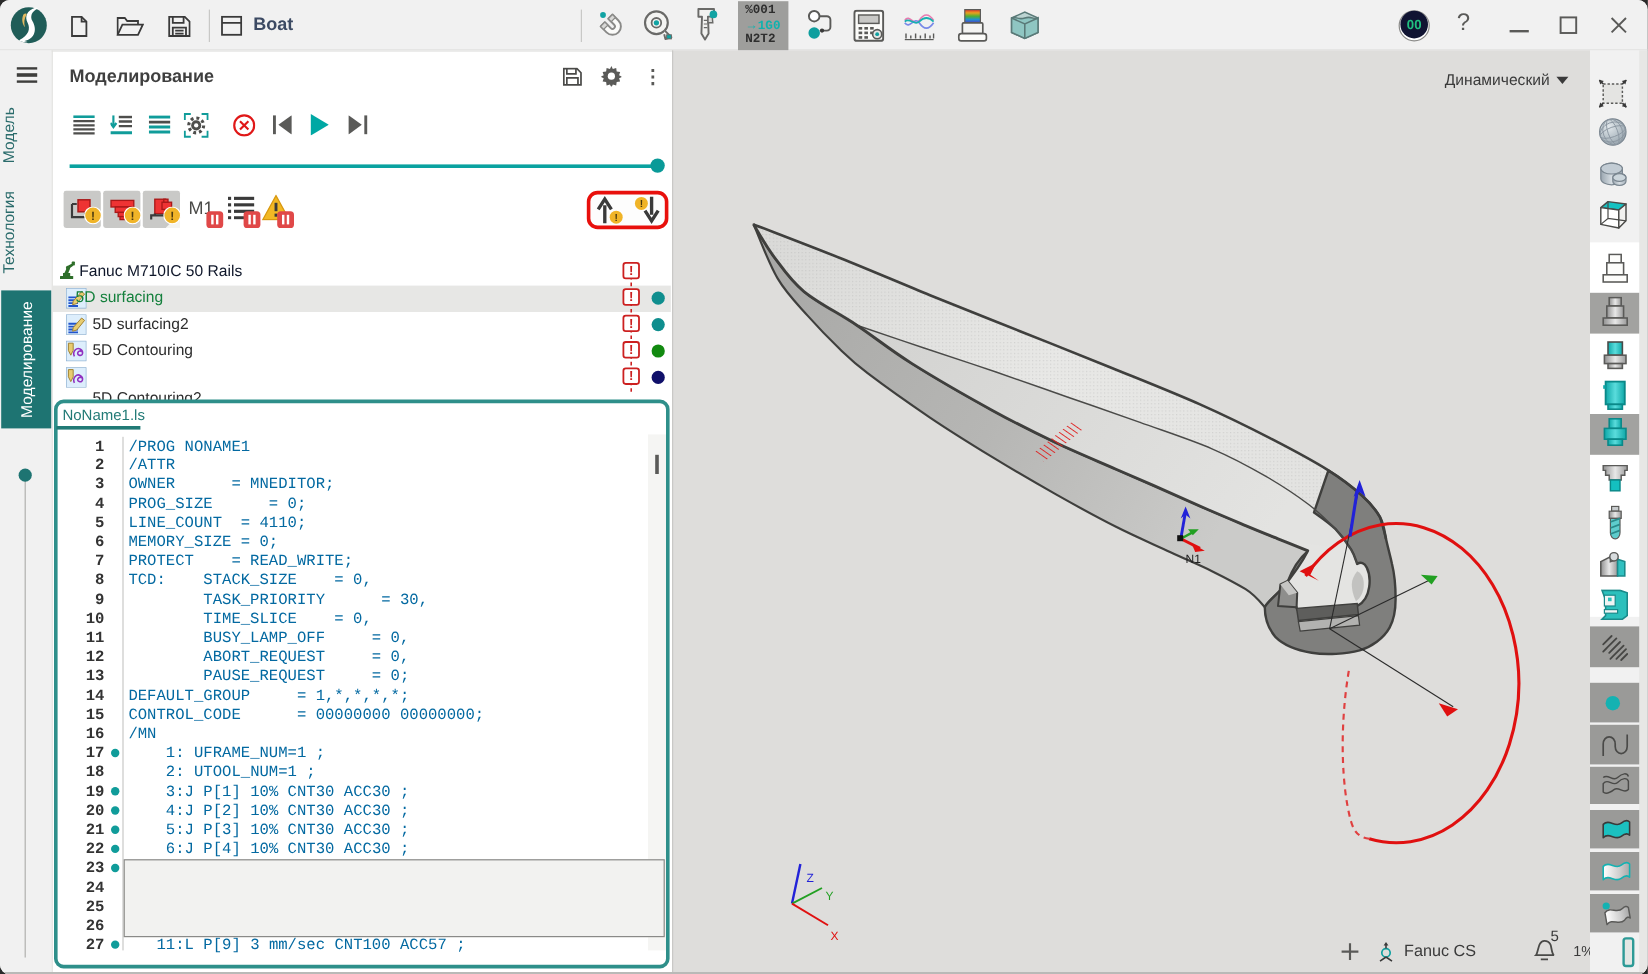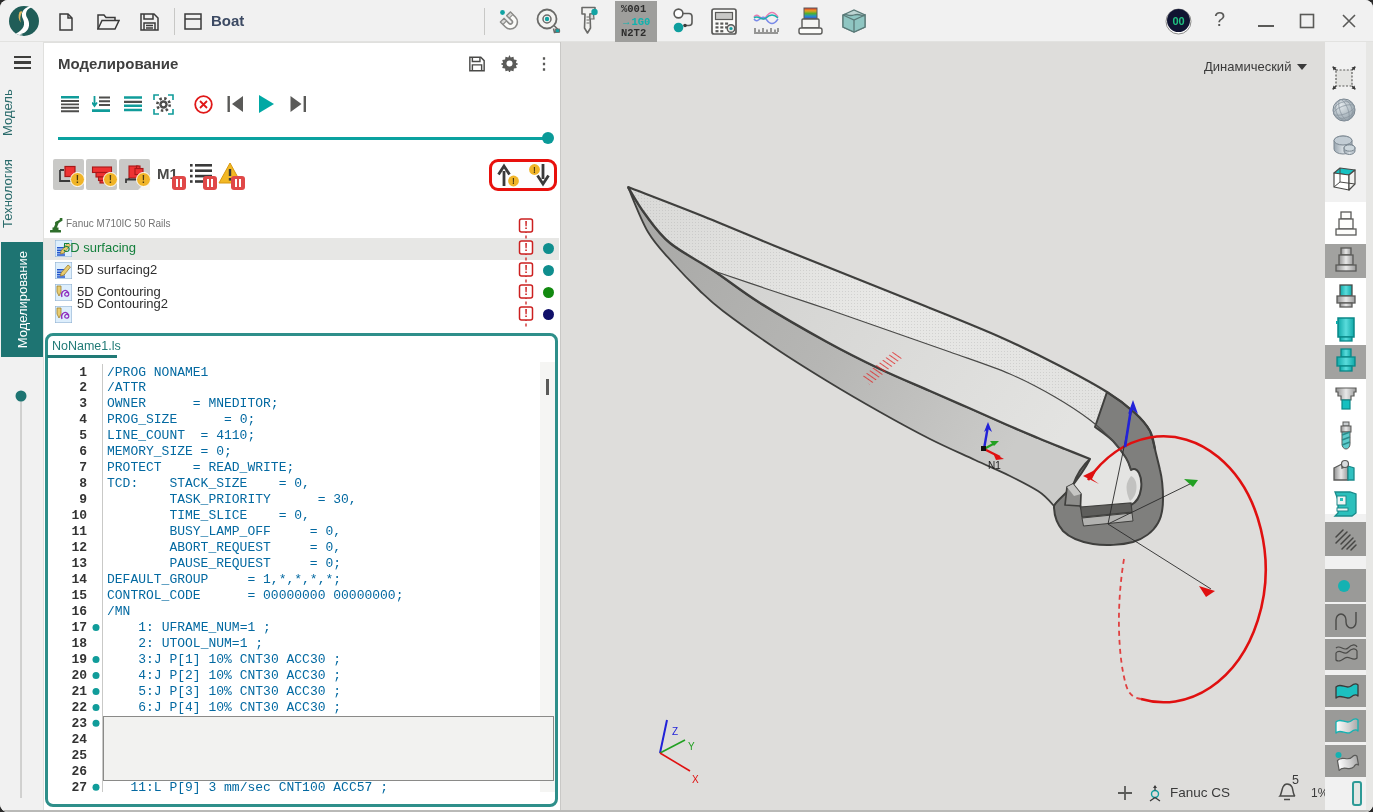--- a/index.html
+++ b/index.html
@@ -253,21 +253,21 @@
       <text x="7.5" y="11" text-anchor="middle" font-size="10" font-weight="bold" fill="#4a3a10">!</text>
     </svg>
   <svg class="ico" style="left:103px;top:172px" width="15" height="15" viewBox="0 0 15 15">
       <circle cx="7.5" cy="7.5" r="7" fill="#f0b428" stroke="#fff" stroke-width="1"></circle>
       <text x="7.5" y="11" text-anchor="middle" font-size="10" font-weight="bold" fill="#4a3a10">!</text>
     </svg>
   <svg class="ico" style="left:136px;top:172px" width="15" height="15" viewBox="0 0 15 15">
       <circle cx="7.5" cy="7.5" r="7" fill="#f0b428" stroke="#fff" stroke-width="1"></circle>
       <text x="7.5" y="11" text-anchor="middle" font-size="10" font-weight="bold" fill="#4a3a10">!</text>
     </svg>
-  <div class="abs" style="left:157px;top:165px;font-size:15px;font-weight:bold;color:#4a4a48">M1</div>
+  <div class="abs" style="left:157px;top:165px;font-size:15px;font-weight:normal;color:#4a4a48">M1</div>
   <div class="abs" style="left:172px;top:176px;width:14px;height:14px;background:#e04848;border-radius:3px"></div>
   <div class="abs" style="left:176px;top:179px;width:2.2px;height:8px;background:#fff"></div>
   <div class="abs" style="left:180px;top:179px;width:2.2px;height:8px;background:#fff"></div>
   <svg class="ico" style="left:190px;top:163px" width="22" height="20" viewBox="0 0 22 20">
     <g fill="#3a3a3a">
         <rect x="0" y="1" width="2.6" height="2.6"></rect>
         <rect x="0" y="6.4" width="2.6" height="2.6"></rect>
         <rect x="0" y="11.8" width="2.6" height="2.6"></rect>
         <rect x="0" y="17.2" width="2.6" height="2.6"></rect>
     <rect x="5" y="1" width="17" height="2.6"></rect>
@@ -302,21 +302,21 @@
   <svg class="ico" style="left:49px;top:217px" width="16" height="16" viewBox="0 0 16 16">
     <g fill="#2e6e2a">
       <rect x="1" y="13" width="11" height="2.5" rx="0.5"></rect>
       <rect x="3.5" y="10.5" width="6" height="3"></rect>
       <path d="M4.5,11 L7,5.5 L9.5,6.5 L7.5,11.5 Z"></path>
       <path d="M6.5,5 L11,2.5 L12,4.5 L8.5,7 Z"></path>
       <rect x="10.8" y="1" width="2.6" height="3.2" rx="0.6"></rect>
       <circle cx="7.6" cy="6.1" r="1.7"></circle>
     </g>
   </svg>
-  <div class="abs" style="left:66px;top:218px;font-size:10px;color:#737373">Fanuc M710IC 50 Rails</div>
+  <div class="abs" style="left:66px;top:218px;font-size:13px;color:#0f172a">Fanuc M710IC 50 Rails</div>
   <svg class="ico" style="left:55px;top:240px" width="17" height="17" viewBox="0 0 17 17">
     <rect x="0" y="0" width="17" height="17" fill="#ddeefc" stroke="#88aacc" stroke-width="1"></rect>
     <g stroke="#2255cc" stroke-width="1.6">
         <path d="M2,15 h8 M2,12.6 h8 M2,10.2 h8 M2,7.8 h8"></path>
       </g>
     <path d="M6,11 L13,3 l2.5,2 L9,13 l-3.5,1 z" fill="#e8cc70" stroke="#a08030" stroke-width="0.8"></path>
   </svg>
   <div class="abs" style="left:63px;top:240px;font-size:13px;color:#15803d">5D surfacing</div>
   <svg class="ico" style="left:55px;top:262px" width="17" height="17" viewBox="0 0 17 17">
     <rect x="0" y="0" width="17" height="17" fill="#ddeefc" stroke="#88aacc" stroke-width="1"></rect>
@@ -330,21 +330,21 @@
     <rect x="0" y="0" width="17" height="17" fill="#ddeefc" stroke="#88aacc" stroke-width="1"></rect>
     <path d="M2,2 h4 v6 l-2,4 -2,-4 z" fill="#e8cc70" stroke="#a08030" stroke-width="0.8"></path>
     <path d="M7,13 C5,9 9,5 12,7 C15,9 14,13 11,12 C8,11 11,7 13,9" fill="none" stroke="#9030c0" stroke-width="1.3"></path>
   </svg>
   <div class="abs" style="left:77px;top:284px;font-size:13px;color:#2e2e2e">5D Contouring</div>
   <svg class="ico" style="left:55px;top:306px" width="17" height="17" viewBox="0 0 17 17">
     <rect x="0" y="0" width="17" height="17" fill="#ddeefc" stroke="#88aacc" stroke-width="1"></rect>
     <path d="M2,2 h4 v6 l-2,4 -2,-4 z" fill="#e8cc70" stroke="#a08030" stroke-width="0.8"></path>
     <path d="M7,13 C5,9 9,5 12,7 C15,9 14,13 11,12 C8,11 11,7 13,9" fill="none" stroke="#9030c0" stroke-width="1.3"></path>
   </svg>
-  <div class="abs" style="left:77px;top:296px;font-size:13px;color:#2e2e2e">5D Contouring2</div>
+  <div class="abs" style="left:77px;top:324px;font-size:13px;color:#2e2e2e">5D Contouring2</div>
 
   <svg class="ico" style="left:513px;top:213px" width="26" height="120" viewBox="0 0 26 120">
     <g stroke="#cc2020" stroke-width="1.3" stroke-dasharray="3,2.5">
         <path d="M13,6 v108"></path>
       </g>
     <g fill="#fff" stroke="#cc2020" stroke-width="1.5">
       <rect x="6.5" y="6" width="13" height="13" rx="2"></rect>
       <rect x="6.5" y="28" width="13" height="13" rx="2"></rect>
       <rect x="6.5" y="50" width="13" height="13" rx="2"></rect>
       <rect x="6.5" y="72" width="13" height="13" rx="2"></rect>

